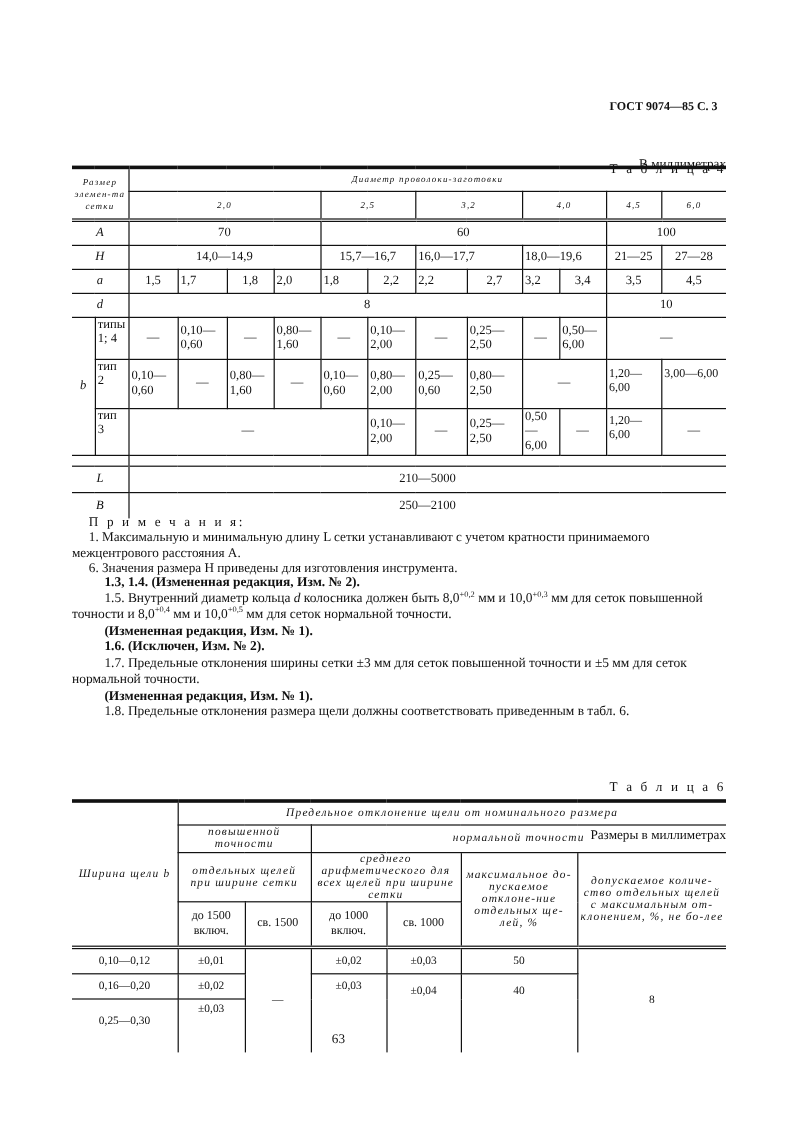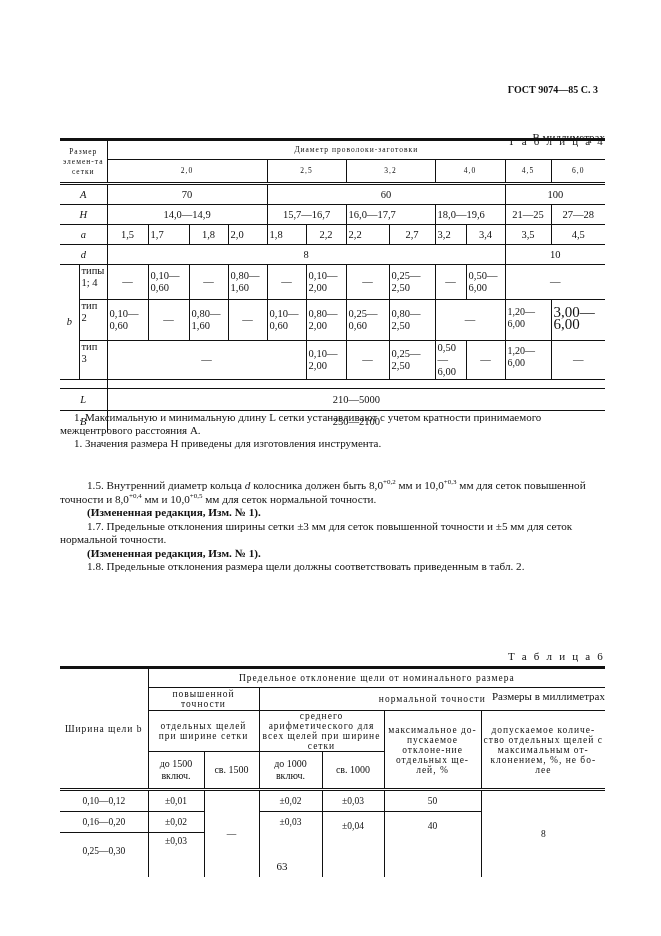--- a/index.html
+++ b/index.html
@@ -3,21 +3,21 @@
 <meta charset="utf-8">
 <style>
   html,body{margin:0;padding:0;background:#fff;}
   body{width:661px;height:936px;position:relative;overflow:hidden;font-family:"Liberation Serif",serif;color:#111;}
   .abs{position:absolute;}
   .hdr{left:400px;top:84px;width:198px;text-align:right;font-weight:bold;font-size:10px;}
   .tcap{right:56px;text-align:right;font-size:11px;}
   .spaced{letter-spacing:2.2px;margin-top:18px;}
   table{border-collapse:collapse;position:absolute;table-layout:fixed;}
   td{font-size:10.5px;text-align:center;vertical-align:middle;padding:0 2px;line-height:12px;border:1px solid #111;}
-  .small{font-size:7.5px;letter-spacing:1px;line-height:10px;}
+  .small{font-size:7.5px;letter-spacing:1px;line-height:10px;font-style:italic;}
   .it{font-style:italic;}
   .tl{text-align:left;}
   .vt{vertical-align:top;}
   
   #t4{left:60px;top:138px;width:545px;}
   #t4 tr.h1 td{height:18px;}
   #t4 tr.h2 td{height:22px;}
   #t4 tr.r td{height:19px;}
   #t4 tr.b td{height:34px;}
   #t4 .topb{border-top:3px solid #111;}
@@ -131,21 +131,21 @@
     <td class="tl">0,10—0,60</td>
     <td>—</td>
     <td class="tl">0,80—1,60</td>
     <td>—</td>
     <td class="tl">0,10—0,60</td>
     <td class="tl">0,80—2,00</td>
     <td class="tl">0,25—0,60</td>
     <td class="tl">0,80—2,50</td>
     <td colspan="2">—</td>
     <td class="tl vt" style="padding-top:6px;font-size:10px;">1,20—6,00</td>
-    <td class="tl vt last" style="padding-top:6px;font-size:15px;margin-left:32px;">3,00—6,00</td>
+    <td class="tl vt last" style="padding-top:6px;font-size:10px;margin-left:32px;">3,00—6,00</td>
   </tr>
   <tr class="b">
     <td class="tl vt">тип 3</td>
     <td colspan="5">—</td>
     <td class="tl">0,10—2,00</td>
     <td>—</td>
     <td class="tl">0,25—2,50</td>
     <td class="tl">0,50—6,00</td>
     <td>—</td>
     <td class="tl vt" style="padding-top:4px;font-size:10px;">1,20—6,00</td>
@@ -160,30 +160,33 @@
     <td colspan="12" class="last">210—5000</td>
   </tr>
   <tr class="r">
     <td colspan="2" class="it first" style="height:21px;border-bottom:none;">B</td>
     <td colspan="12" class="last" style="border-bottom:none;">250—2100</td>
   </tr>
 </tbody>
   </table>
 
 <div class="abs notes" style="top:411px;">
+  <div class="spaced">П р и м е ч а н и я:</div>
   <div style="margin-left:-14px;text-indent:14px;">1. Максимальную и минимальную длину L  сетки устанавливают с учетом кратности принимаемого межцентрового расстояния A.</div>
-  <div>1. Значения размера H  приведены для изготовления инструмента.</div>
+  <div>6. Значения размера H  приведены для изготовления инструмента.</div>
 </div>
 
 <div class="abs para" style="top:479px;">
+  <p class="b">1.3, 1.4. (Измененная редакция, Изм. № 2).</p>
   <p><span>1.5. Внутренний диаметр кольца </span><i>d</i><span>  колосника должен быть 8,0</span><sup>+0,2</sup><span> мм и 10,0</span><sup>+0,3</sup><span> мм для сеток повышенной точности и 8,0</span><sup>+0,4</sup><span> мм и 10,0</span><sup>+0,5</sup><span> мм для сеток нормальной точности.</span></p>
   <p class="b">(Измененная редакция, Изм. № 1).</p>
+  <p class="b">1.6. (Исключен, Изм. № 2).</p>
   <p>1.7. Предельные отклонения ширины сетки ±3 мм для сеток повышенной точности и ±5 мм для сеток нормальной точности.</p>
   <p class="b">(Измененная редакция, Изм. № 1).</p>
-  <p>1.8. Предельные отклонения размера щели должны  соответствовать приведенным в табл. 2.</p>
+  <p>1.8. Предельные отклонения размера щели должны  соответствовать приведенным в табл. 6.</p>
 </div>
 
 <div class="abs tcap spaced" style="top:632px;">Т а б л и ц а  6</div>
 <div class="abs tcap" style="top:650px;margin-top:40px;">Размеры в миллиметрах</div>
 
 <table id="t6">
   <colgroup>
     <col style="width:88px">
       <col style="width:56px">
       <col style="width:55px">

